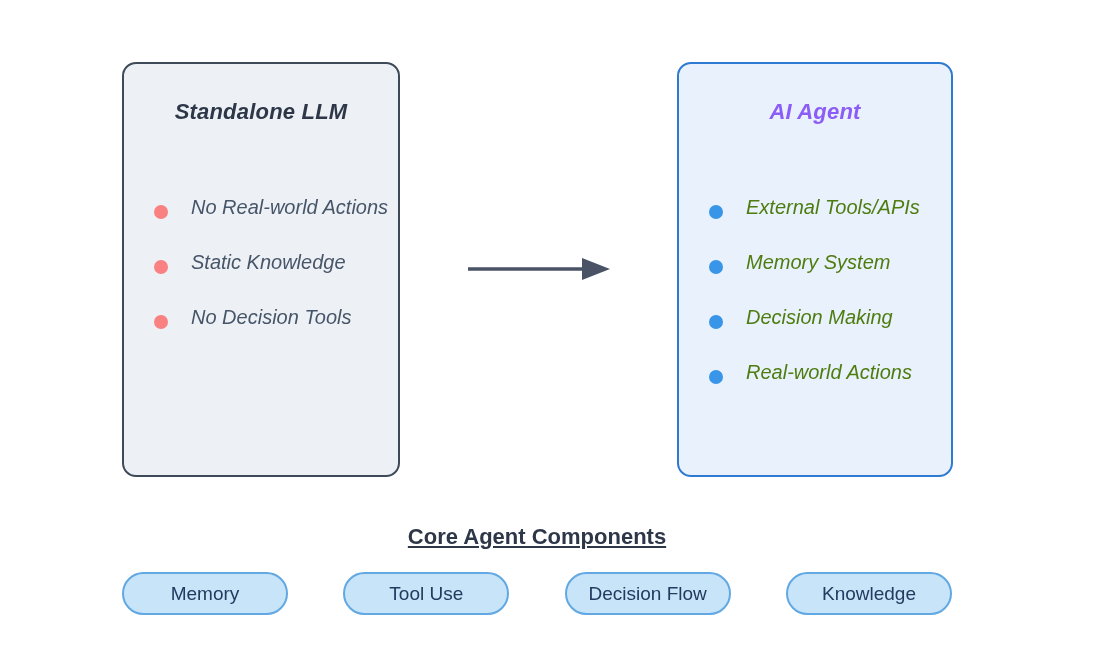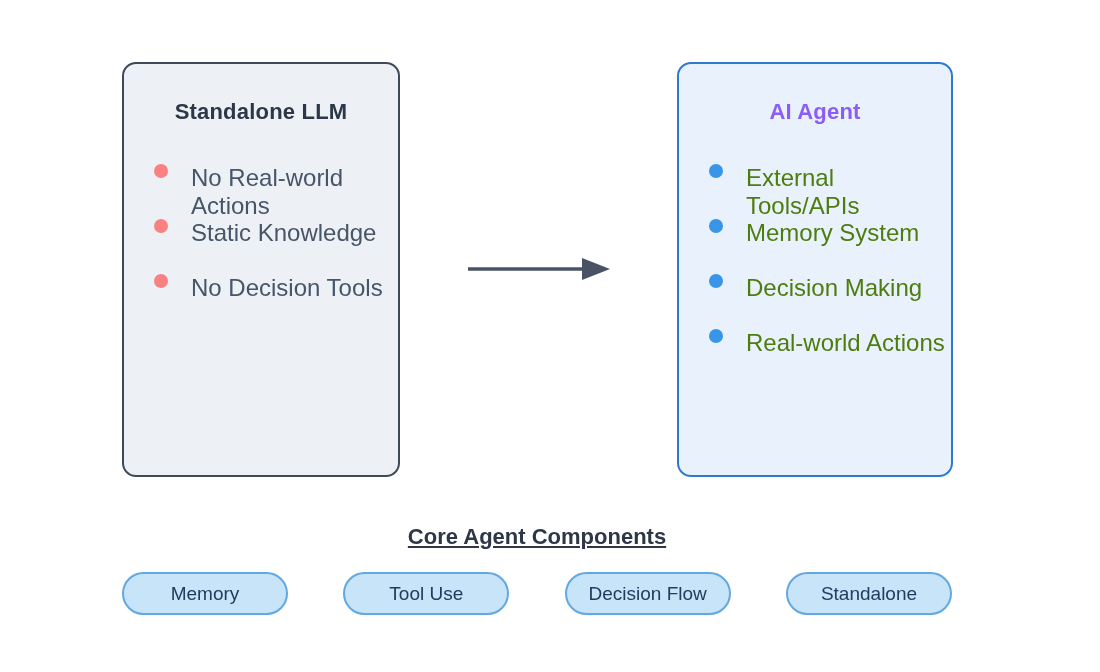--- a/index.html
+++ b/index.html
@@ -2,34 +2,34 @@
 <html><head>
 <meta charset="utf-8">
 <style>
   html, body { margin:0; padding:0; background:#ffffff; }
   .canvas {
     position:relative; width:1100px; height:672px; background:#ffffff;
     font-family:"Liberation Sans", sans-serif; overflow:hidden;
   }
   .box {
     position:absolute; top:62px; height:415px;
-    border-radius:14px; box-sizing:border-box;
+    border-radius:14px; box-sizing:border-box;font-style:italic;
   }
   .left-box  { left:122px; width:278px; background:#edf1f5; border:2.5px solid #3f4a59; }
   .right-box { left:677px; width:276px; background:#e9f1fc; border:2px solid #2d7ad2; }
   .box-title {
     margin-top:35px; text-align:center;
     font-size:22px; font-weight:bold; letter-spacing:0.2px;
   }
   .left-box  .box-title { color:#2d3748; }
   .right-box .box-title { color:#8b5cf6; }
   .item-list { list-style:none; margin:39px 0 0 0; padding:0; }
   .item {
-    height:55px; display:flex; align-items:flex-start;
-    padding-left:30px; font-size:24px;
+    height:55px; display:flex; align-items:flex-end;
+    padding-left:30px; font-size:20px;
   }
   .left-box  .item { color:#475569; }
   .right-box .item { color:#4d7c0f; }
   .dot {
     width:14px; height:14px; border-radius:50%;
     margin-right:23px; flex:0 0 auto;
   }
   .dot.red  { background:#f98181; }
   .dot.blue { background:#3895e8; }
   .arrow-svg { position:absolute; left:466px; top:253px; }
@@ -97,16 +97,16 @@
       </li>
     </ul>
   </div>
 
   <div class="section-heading">Core Agent Components</div>
 
   <div class="pill-row">
     <div class="pill">Memory</div>
     <div class="pill">Tool Use</div>
     <div class="pill">Decision Flow</div>
-    <div class="pill">Standalone</div>
+    <div class="pill">Knowledge</div>
   </div>
 
 </div>
 
 </body></html>

